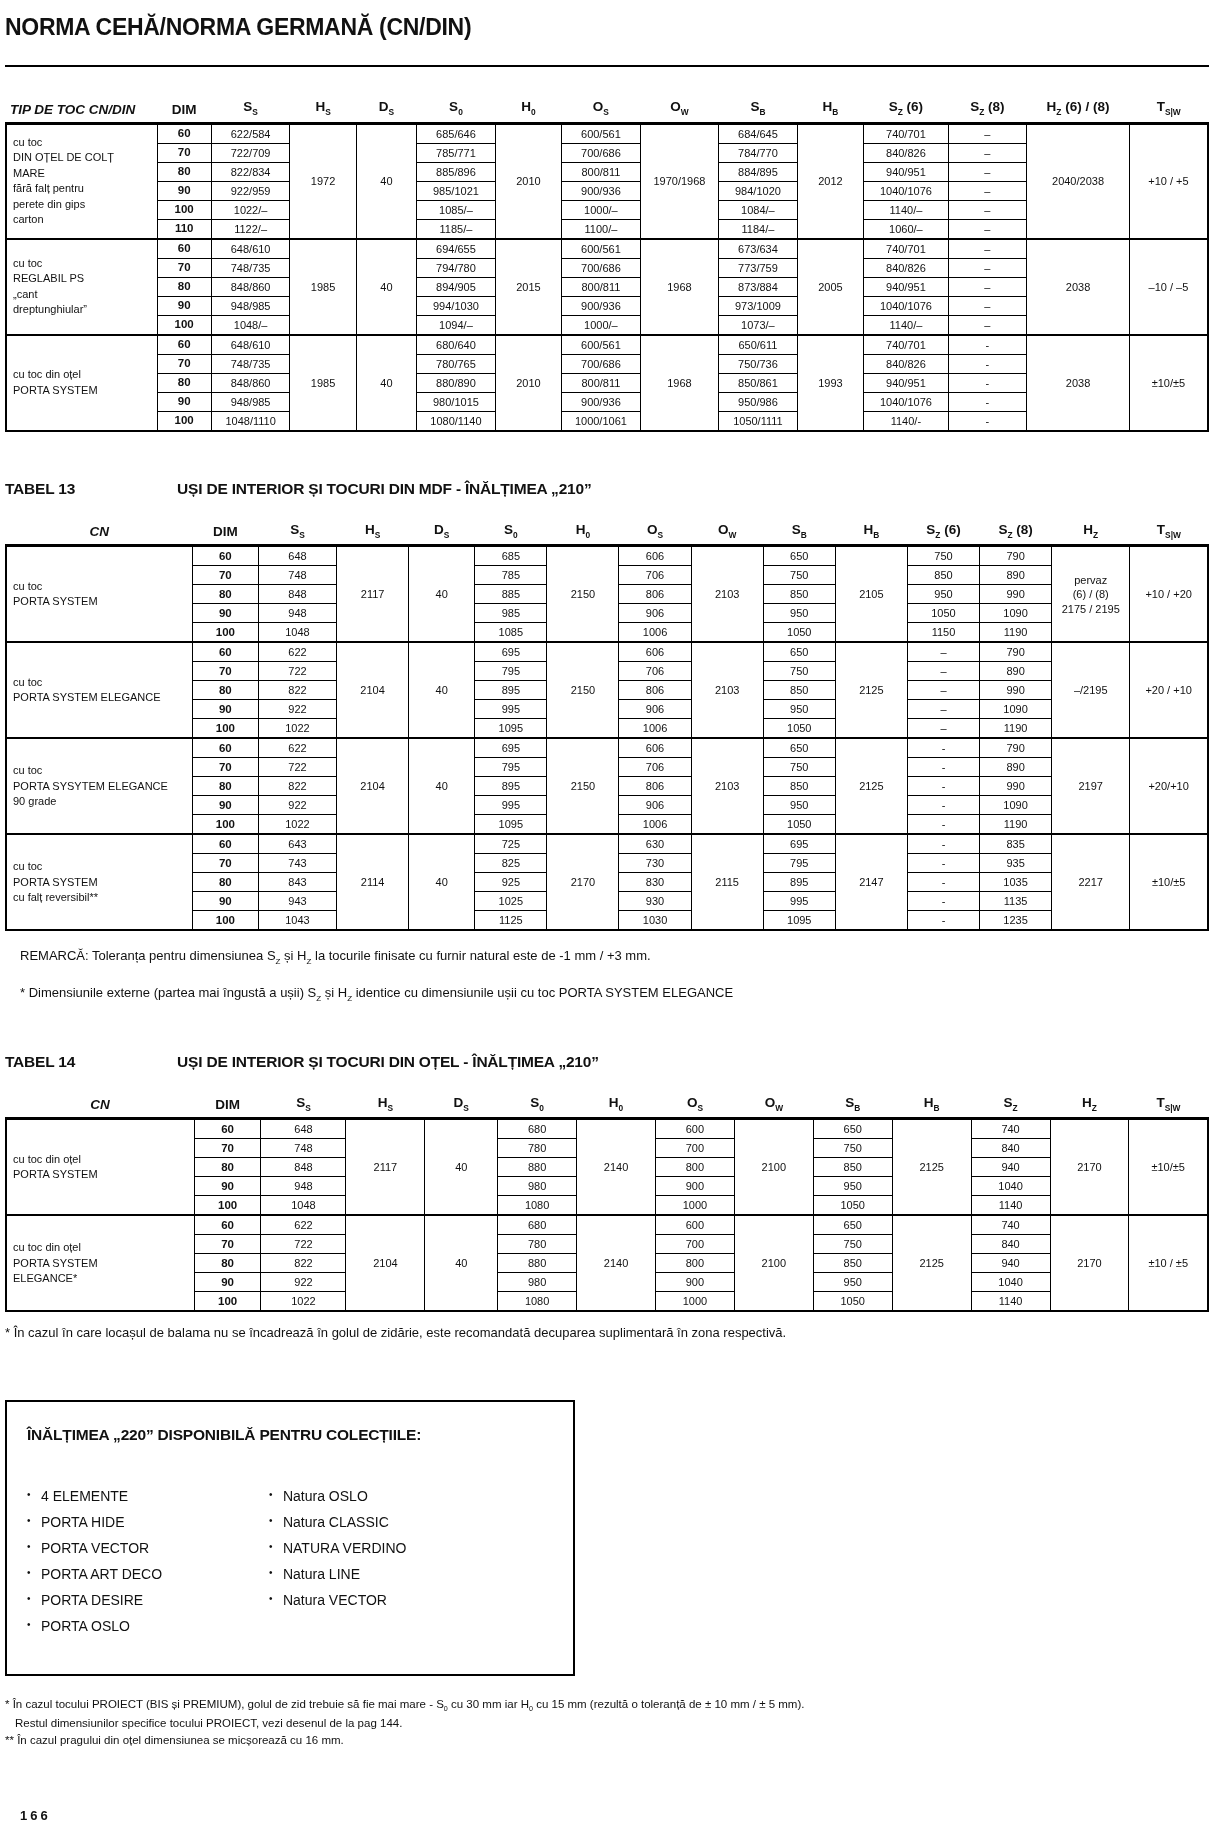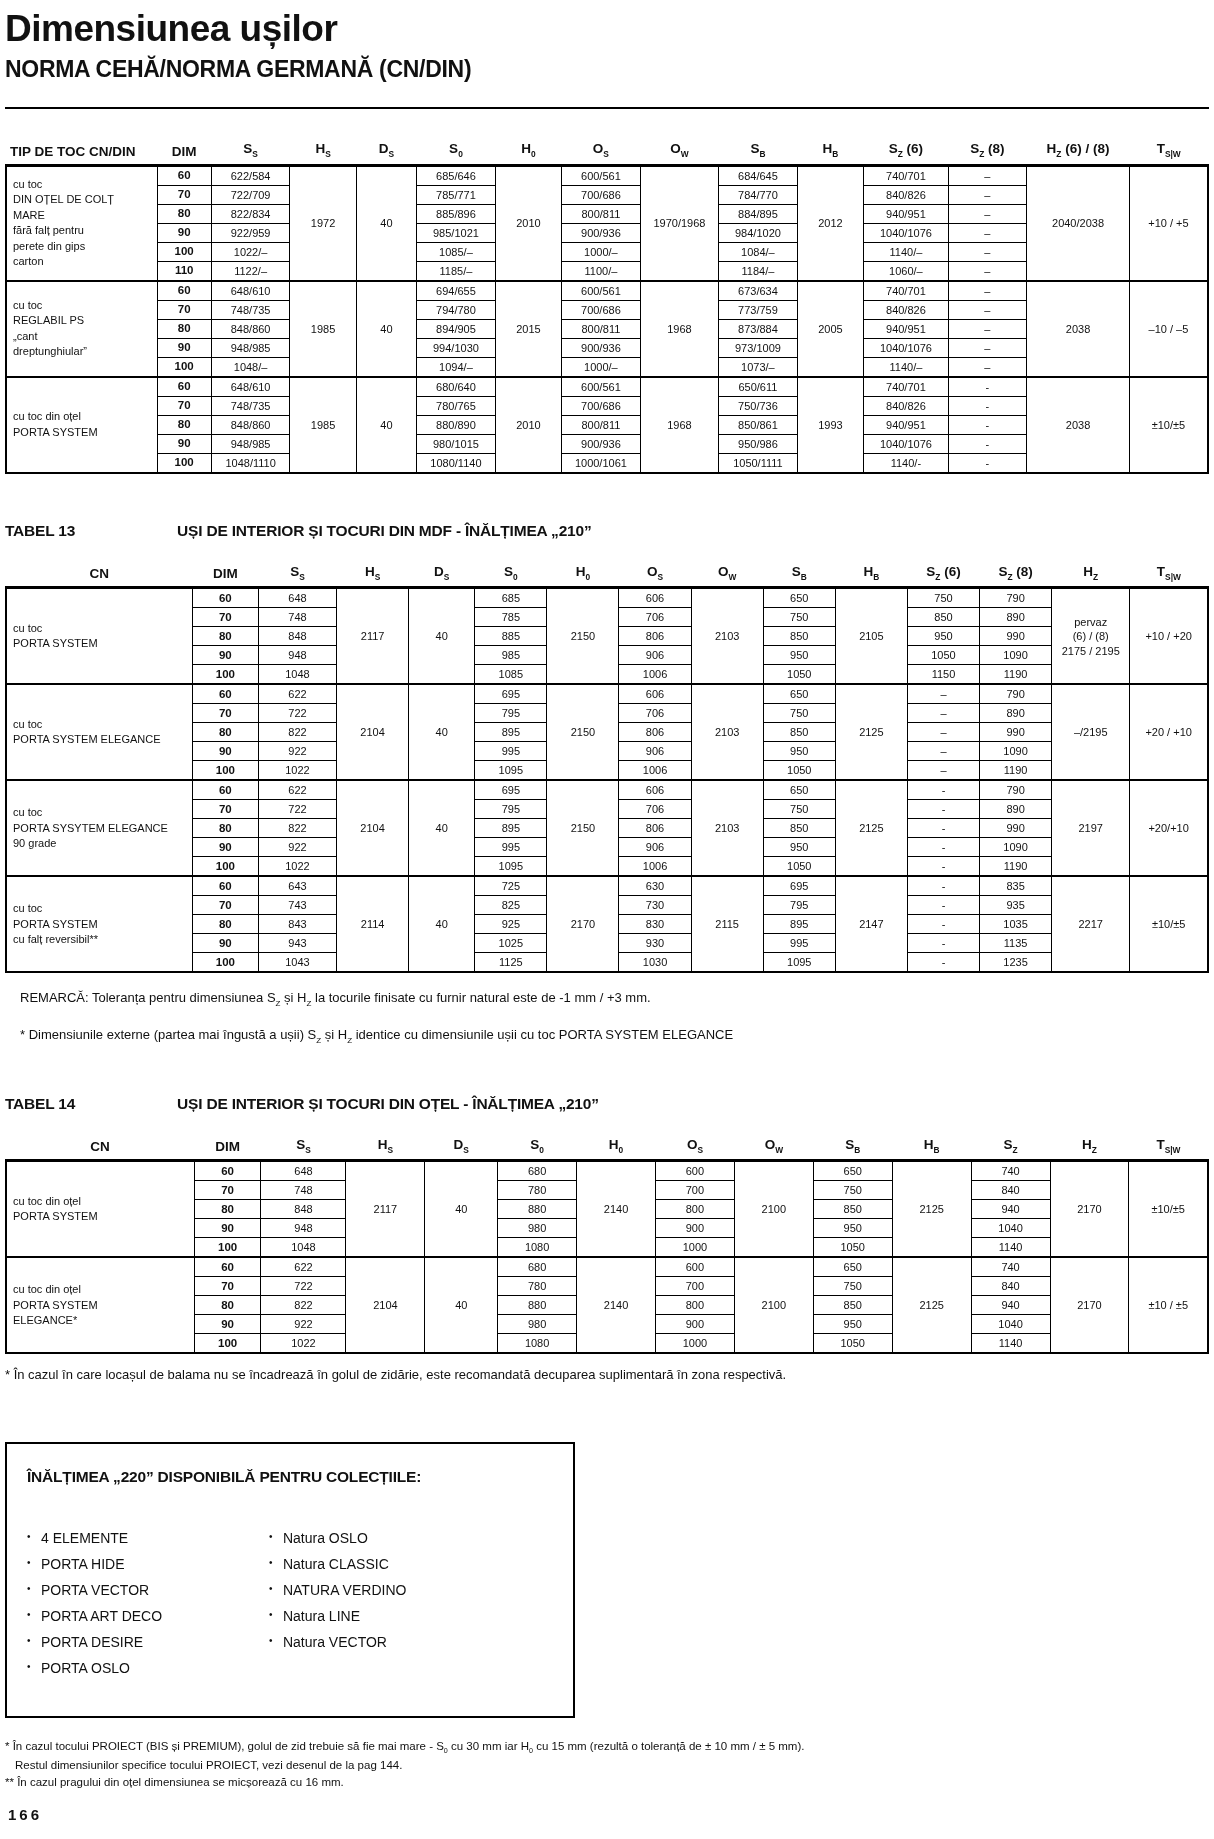--- a/index.html
+++ b/index.html
@@ -15,21 +15,21 @@
   table.spec-table thead th{border:0;border-bottom:3px solid #000;font-size:13.5px;font-weight:bold;
       padding:6px 2px 5px 2px;vertical-align:bottom;}
   table.spec-table th sub,{line-height:1;}
   sub{font-size:0.62em;}
   table.spec-table tbody{border:2px solid #000;}
   table.spec-table tbody td{border:1px solid #000;text-align:center;font-size:11px;line-height:1.3;
       padding:1px 2px;height:16px;vertical-align:middle;overflow:hidden;}
   table.spec-table tr.group-start td{border-top:2px solid #000;}
   table.spec-table td.grp-label{text-align:left;padding-left:6px;font-size:11px;line-height:1.4;}
   table.spec-table td.dim{font-weight:bold;font-size:11.5px;}
-  th[data-name="col-header-label"]{font-size:10px;}
+  th[data-name="col-header-label"]{font-size:10px;font-style:italic;}
   th[data-name="col-header-dim"]{font-size:11.5px;}
   #table-cndin th[data-name="col-header-label"]{text-align:left;padding-left:4px;}
 
   .tbl-caption{margin-top:48px;font-size:15.5px;font-weight:bold;letter-spacing:-0.2px;}
   .cap-label{display:inline-block;width:168px;}
   .tbl-caption + table.spec-table{margin-top:18px;}
 
   .remark{margin-top:10px;font-size:13px;line-height:1.5;}
   .remark p{margin:15px;}
 
@@ -40,28 +40,27 @@
   .box-cols{display:flex;margin-top:44px;}
   .box-cols ul{list-style:none;margin:0;padding:0;}
   .box-cols ul:first-child{width:46%;}
   .box-cols li{font-size:14px;margin:0 0 10px 14px;position:relative;}
   .box-cols li::before{content:"•";position:absolute;left:-14px;top:1px;font-size:10px;}
 
   .footnotes{margin-top:20px;font-size:11.5px;line-height:1.45;}
   .footnotes p{margin:0;}
   .footnotes p.indent{padding-left:10px;}
 
-  .page-number{position:absolute;left:8px;bottom:16px;font-size:15px;font-weight:bold;letter-spacing:3px;}
+  .page-number{position:absolute;left:20px;bottom:16px;font-size:13px;font-weight:bold;letter-spacing:3px;}
 </style>
 </head>
 <body>
 
 <div class="page" data-name="catalog-page">
 
-  <h1 data-name="page-title">Dimensiunea ușilor</h1>
   <h2 data-name="page-subtitle">NORMA CEHĂ/NORMA GERMANĂ (CN/DIN)</h2>
   <div class="rule" data-name="header-divider"></div>
 
   <table id="table-cndin" class="spec-table" data-name="table-cn-din">
       <colgroup>
         <col style="width: 12.5%;">
         <col style="width: 4.5%;">
         <col style="width: 6.5%;">
         <col style="width: 5.5%;">
         <col style="width: 5%;">

